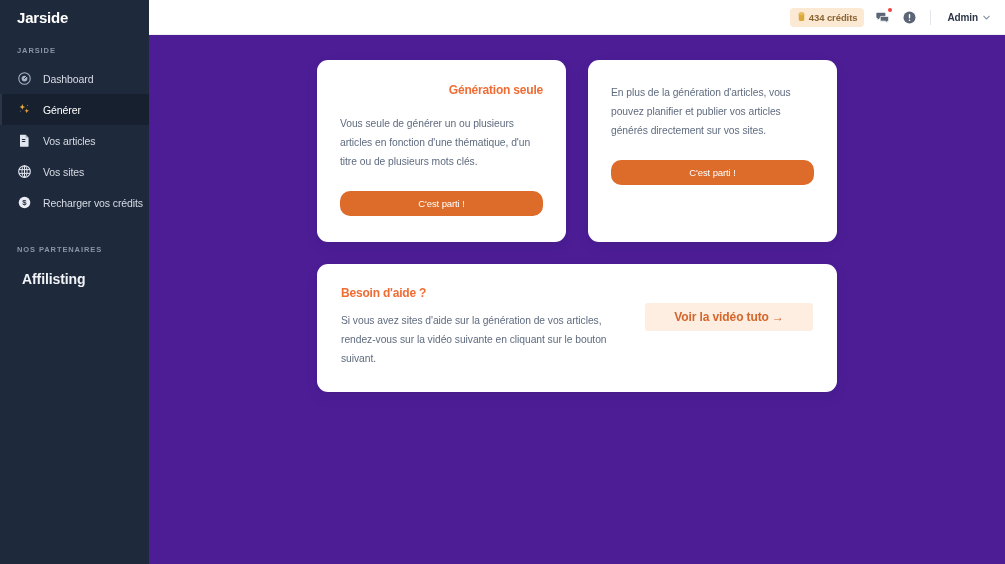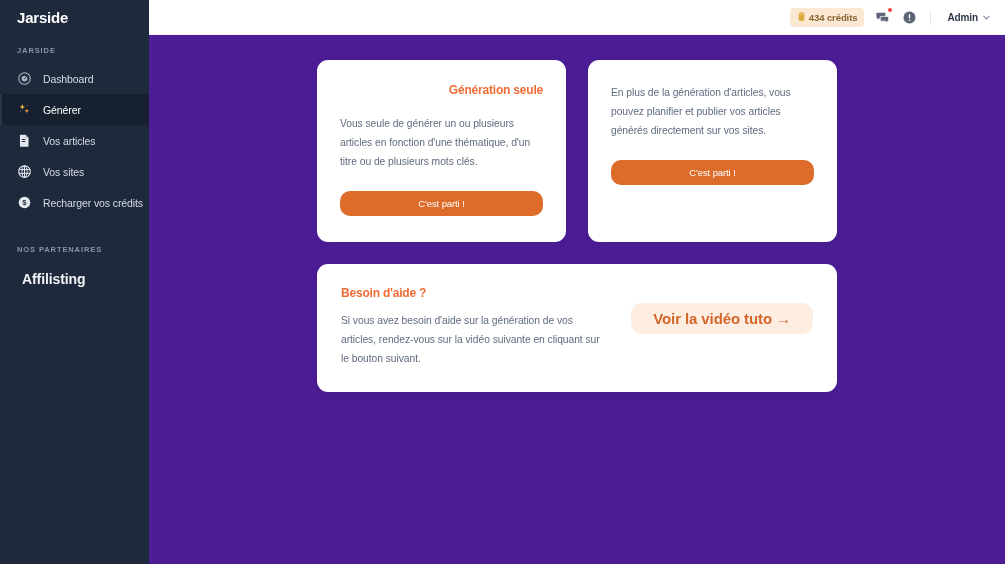--- a/index.html
+++ b/index.html
@@ -270,24 +270,24 @@
     color: #5f6b7f;
     font-size: 10.3px;
     line-height: 1.85;
     letter-spacing: -0.05px;
     max-width: 372px;
   }
   .help-btn {
     margin-top: 17px;
     background: #fdeee1;
     color: #d4662b;
-    font-size: 15px;
-    font-weight: bold;
-    border-radius: 11px;
-    padding: 7px 22px;
+    font-size: 12px;
+    font-weight: bold;
+    border-radius: 3px;
+    padding: 7px 29px;
     white-space: nowrap;
     cursor: pointer;
     border: none;
     font-family: "Liberation Sans", sans-serif;
     letter-spacing: -0.1px;
   }
 </style>
 </head>
 <body>
 
@@ -422,21 +422,21 @@
         <div class="card card-gen">
           <div class="card-body">En plus de la génération d'articles, vous pouvez planifier et publier vos articles générés directement sur vos sites.</div>
           <button class="cta-button">C'est parti !</button>
         </div>
 
       </div>
 
       <div class="card help-card">
         <div class="help-left">
           <div class="help-title">Besoin d'aide ?</div>
-          <div class="help-body">Si vous avez besoin d'aide sur la génération de vos articles, rendez-vous sur la vidéo suivante en cliquant sur le bouton suivant.</div>
+          <div class="help-body">Si vous avez sites d'aide sur la génération de vos articles, rendez-vous sur la vidéo suivante en cliquant sur le bouton suivant.</div>
         </div>
         <button class="help-btn">Voir la vidéo tuto →</button>
       </div>
 
     </div>
 
   </div>
 
 </div>
 

